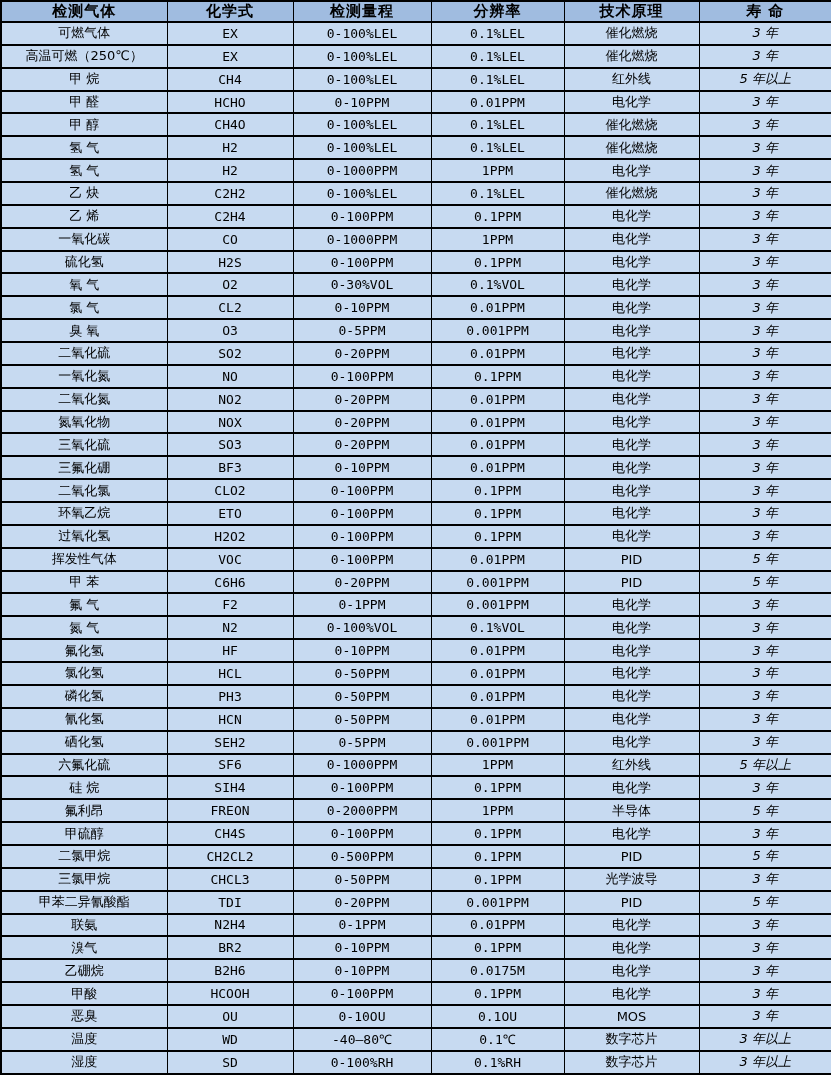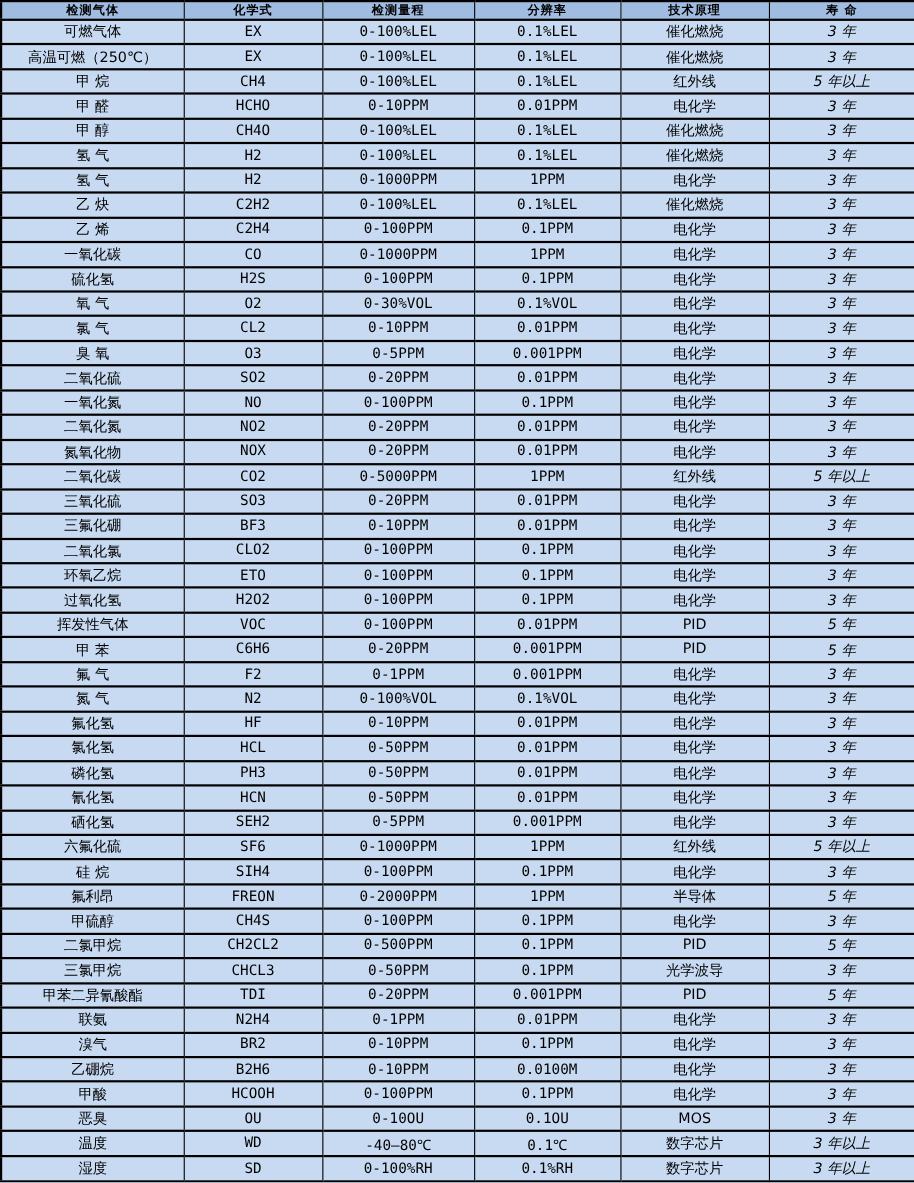--- a/index.html
+++ b/index.html
@@ -26,21 +26,21 @@
     text-align: center;
     vertical-align: middle;
     padding: 0 2px;
     overflow: hidden;
     white-space: nowrap;
   }
   table.spec { border: 2px solid var(--border); }
   table.spec th {
     background: var(--header-bg);
     font-weight: bold;
-    font-size: 11px;
+    font-size: 15px;
     letter-spacing: 1px;
   }
   table.spec td { font-size: 13px; }
   td.col-formula, td.col-range, td.col-resolution {
     font-family: "DejaVu Sans Mono", "Liberation Mono", monospace;
     font-size: 12px;
     letter-spacing: 0px;
   }
   td.col-lifespan { font-size: 12.5px; font-style: italic; }
   col.c-gas        { width: 166px; }
@@ -211,28 +211,20 @@
       </tr>
       <tr>
         <td class="col-gas">氮氧化物</td>
         <td class="col-formula">NOX</td>
         <td class="col-range">0-20PPM</td>
         <td class="col-resolution">0.01PPM</td>
         <td class="col-principle">电化学</td>
         <td class="col-lifespan">3 年</td>
       </tr>
       <tr>
-        <td class="col-gas">二氧化碳</td>
-        <td class="col-formula">CO2</td>
-        <td class="col-range">0-5000PPM</td>
-        <td class="col-resolution">1PPM</td>
-        <td class="col-principle">红外线</td>
-        <td class="col-lifespan">5 年以上</td>
-      </tr>
-      <tr>
         <td class="col-gas">三氧化硫</td>
         <td class="col-formula">SO3</td>
         <td class="col-range">0-20PPM</td>
         <td class="col-resolution">0.01PPM</td>
         <td class="col-principle">电化学</td>
         <td class="col-lifespan">3 年</td>
       </tr>
       <tr>
         <td class="col-gas">三氟化硼</td>
         <td class="col-formula">BF3</td>
@@ -406,21 +398,21 @@
         <td class="col-formula">BR2</td>
         <td class="col-range">0-10PPM</td>
         <td class="col-resolution">0.1PPM</td>
         <td class="col-principle">电化学</td>
         <td class="col-lifespan">3 年</td>
       </tr>
       <tr>
         <td class="col-gas">乙硼烷</td>
         <td class="col-formula">B2H6</td>
         <td class="col-range">0-10PPM</td>
-        <td class="col-resolution">0.0100M</td>
+        <td class="col-resolution">0.0175M</td>
         <td class="col-principle">电化学</td>
         <td class="col-lifespan">3 年</td>
       </tr>
       <tr>
         <td class="col-gas">甲酸</td>
         <td class="col-formula">HCOOH</td>
         <td class="col-range">0-100PPM</td>
         <td class="col-resolution">0.1PPM</td>
         <td class="col-principle">电化学</td>
         <td class="col-lifespan">3 年</td>

